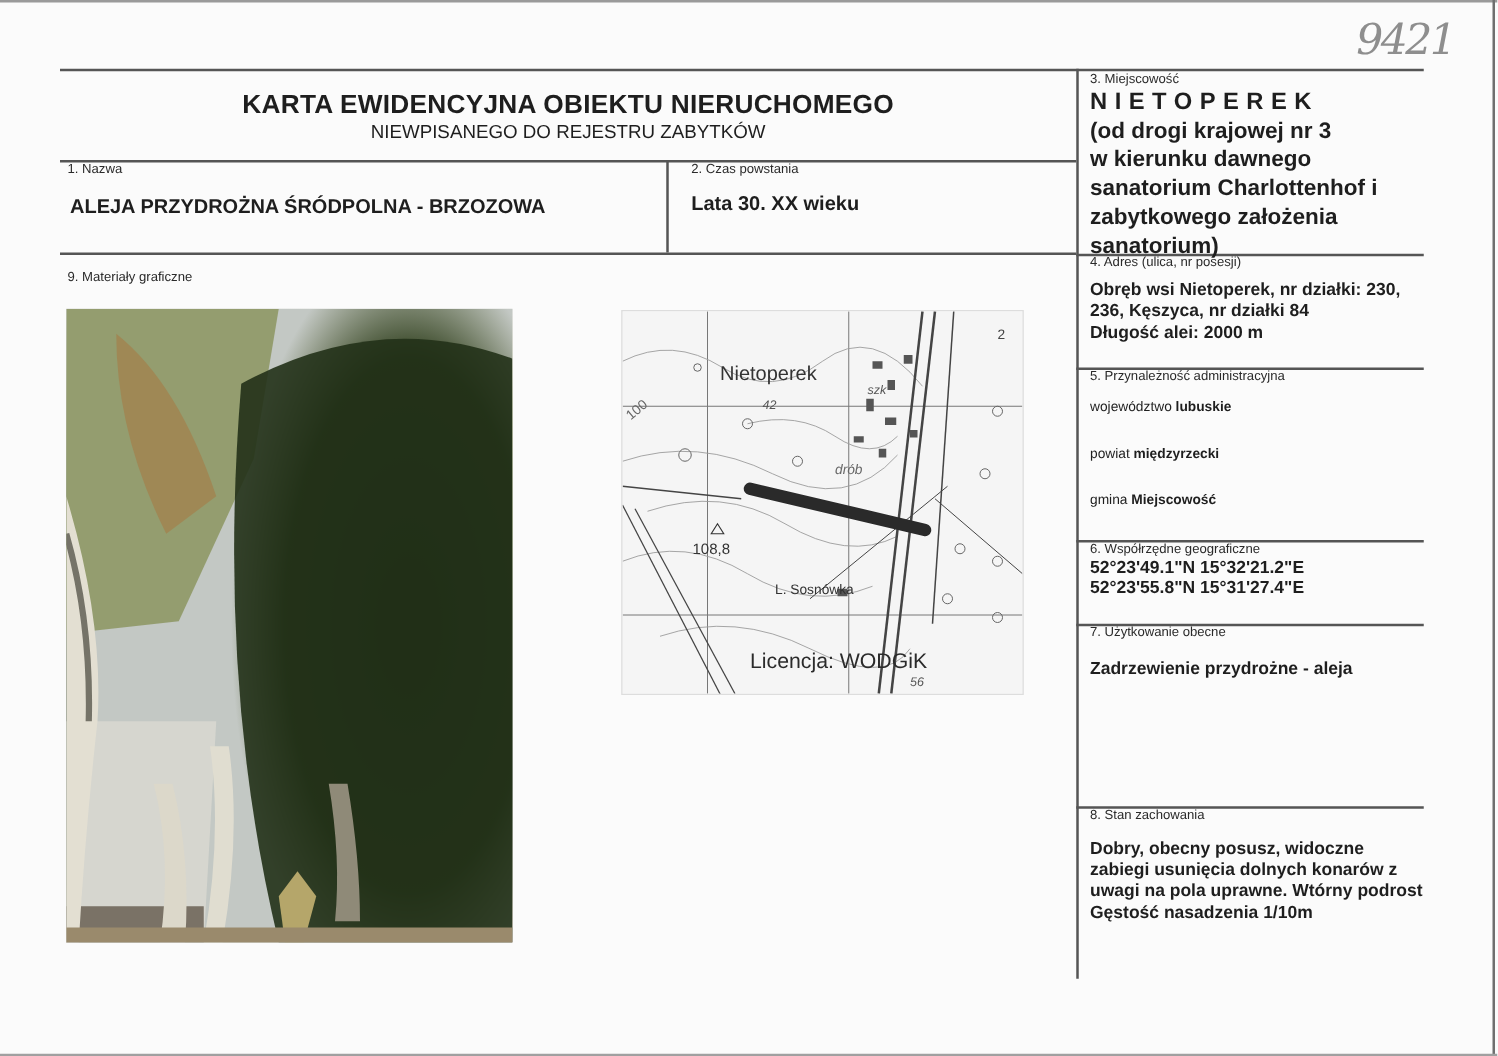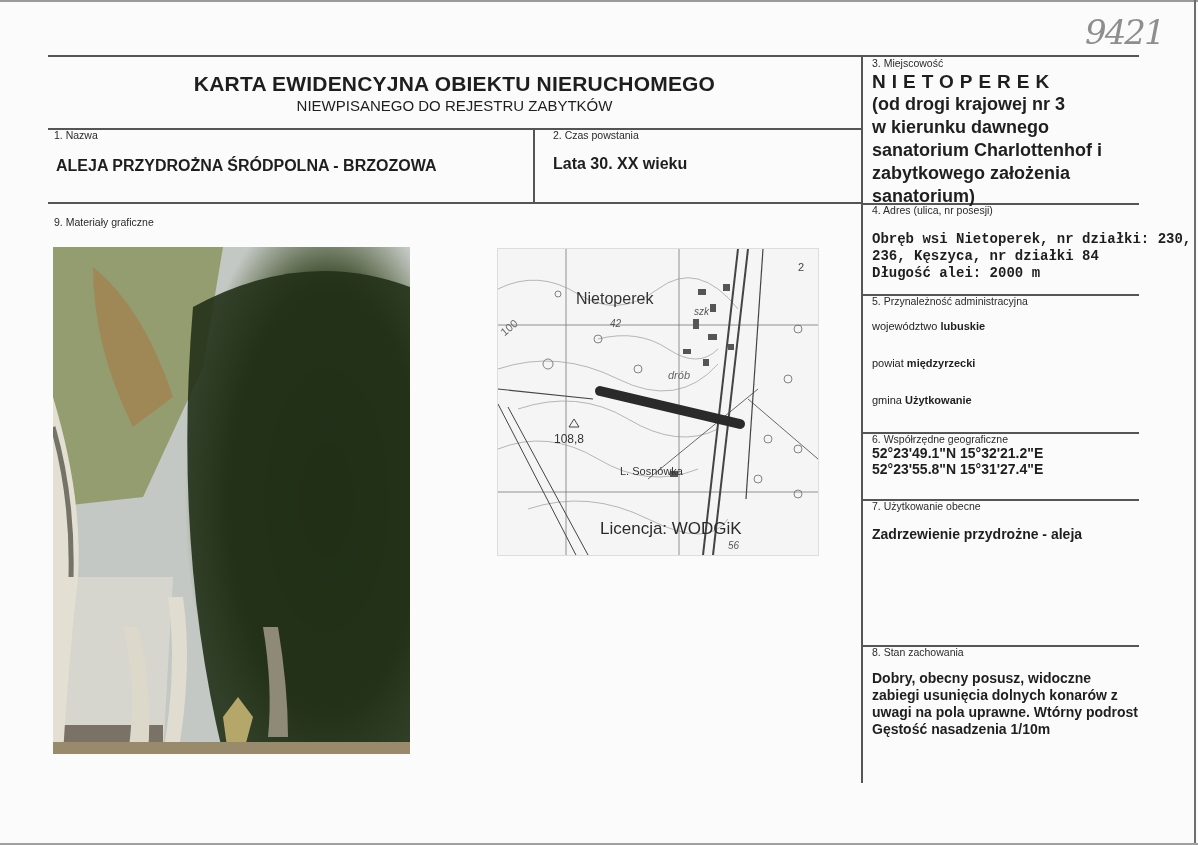--- a/index.html
+++ b/index.html
@@ -62,38 +62,38 @@
 <div class="abs loc" style="left:872px; top:70px;">
   <div class="loc-name">NIETOPEREK</div>
   <div>(od drogi krajowej nr 3</div>
   <div>w kierunku dawnego</div>
   <div>sanatorium Charlottenhof i</div>
   <div>zabytkowego założenia</div>
   <div>sanatorium)</div>
 </div>
 
 <div class="abs label" style="left:872px; top:204px;">4. Adres (ulica, nr posesji)</div>
-<div class="abs val-right" style="left:872px; top:231px;font-family:Liberation Mono, monospace;">
+<div class="abs val-right" style="left:872px; top:223px;">
   <div>Obręb wsi Nietoperek, nr działki: 230,</div>
   <div>236, Kęszyca, nr działki 84</div>
   <div>Długość alei: 2000 m</div>
 </div>
 
 <div class="abs label" style="left:872px; top:295px;">5. Przynależność administracyjna</div>
 <div class="abs small" style="left:872px; top:320px;">
   <span>województwo</span>
   <b>lubuskie</b>
 </div>
 <div class="abs small" style="left:872px; top:357px;">
   <span>powiat</span>
   <b>międzyrzecki</b>
 </div>
 <div class="abs small" style="left:872px; top:394px;">
   <span>gmina</span>
-  <b>Użytkowanie</b>
+  <b>Miejscowość</b>
 </div>
 
 <div class="abs label" style="left:872px; top:433px;">6. Współrzędne geograficzne</div>
 <div class="abs val-right" style="left:872px; top:445px; line-height:16px;">
   <div>52°23'49.1"N 15°32'21.2"E</div>
   <div>52°23'55.8"N 15°31'27.4"E</div>
 </div>
 
 <div class="abs label" style="left:872px; top:500px;">7. Użytkowanie obecne</div>
 <div class="abs val-right" style="left:872px; top:526px;">Zadrzewienie przydrożne - aleja</div>

